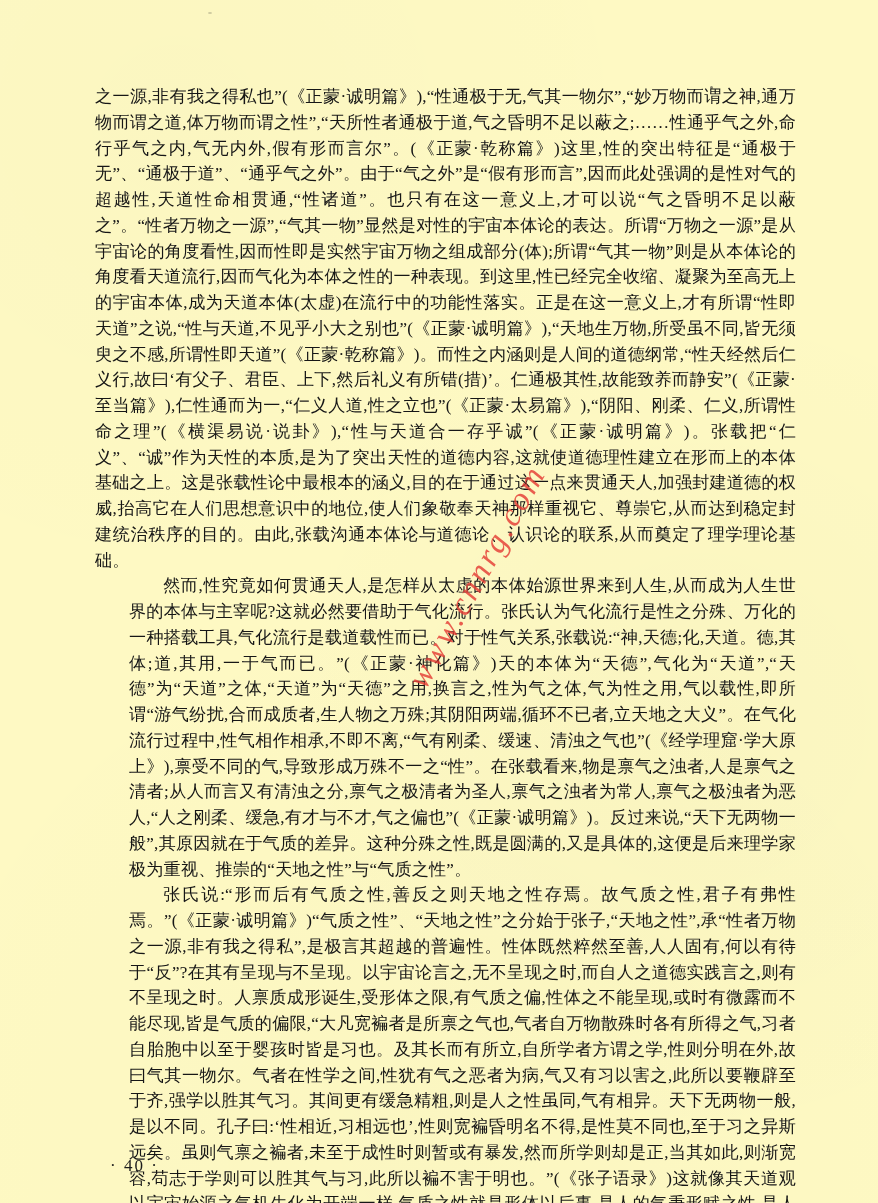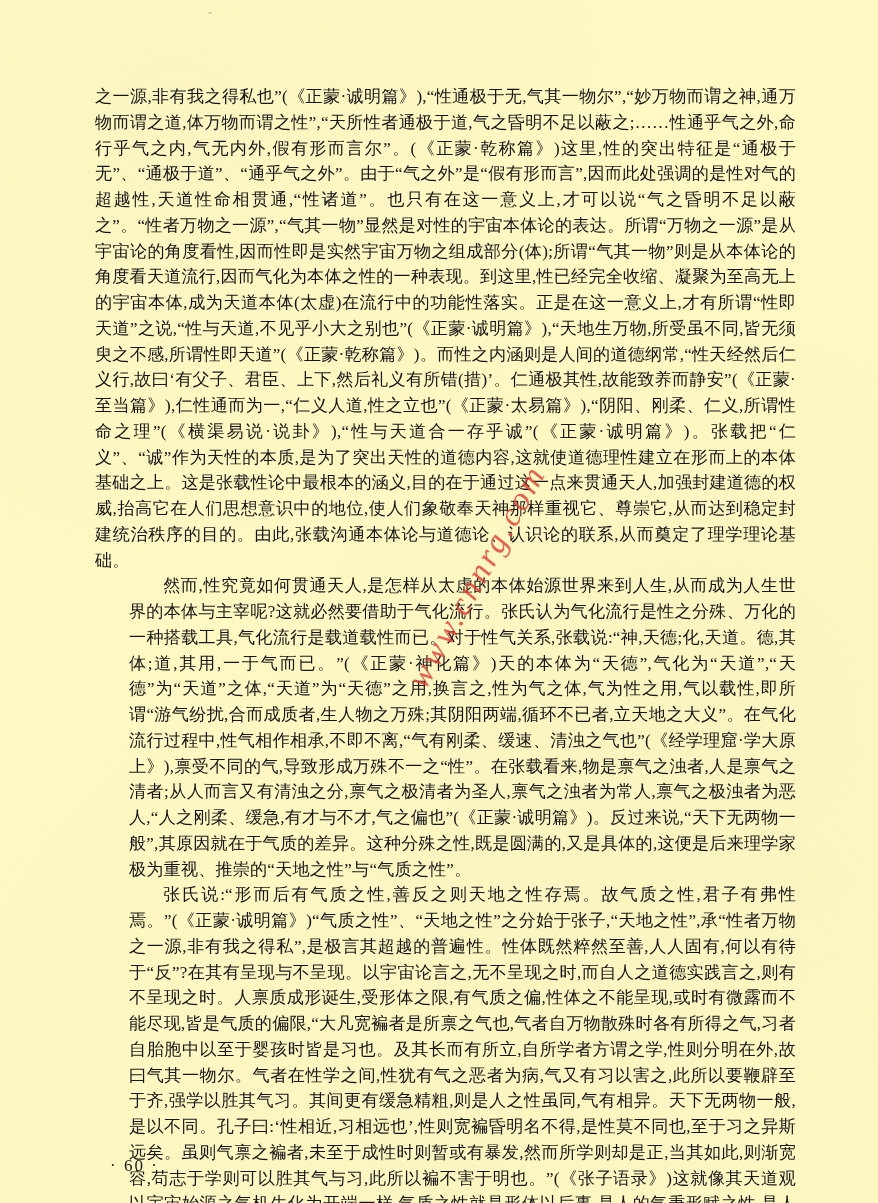--- a/index.html
+++ b/index.html
@@ -87,14 +87,14 @@
   <div class="speck speck-2"></div>
 
   <div class="text-block">
     <p>之一源,非有我之得私也”(《正蒙·诚明篇》),“性通极于无,气其一物尔”,“妙万物而谓之神,通万物而谓之道,体万物而谓之性”,“天所性者通极于道,气之昏明不足以蔽之;……性通乎气之外,命行乎气之内,气无内外,假有形而言尔”。(《正蒙·乾称篇》)这里,性的突出特征是“通极于无”、“通极于道”、“通乎气之外”。由于“气之外”是“假有形而言”,因而此处强调的是性对气的超越性,天道性命相贯通,“性诸道”。也只有在这一意义上,才可以说“气之昏明不足以蔽之”。“性者万物之一源”,“气其一物”显然是对性的宇宙本体论的表达。所谓“万物之一源”是从宇宙论的角度看性,因而性即是实然宇宙万物之组成部分(体);所谓“气其一物”则是从本体论的角度看天道流行,因而气化为本体之性的一种表现。到这里,性已经完全收缩、凝聚为至高无上的宇宙本体,成为天道本体(太虚)在流行中的功能性落实。正是在这一意义上,才有所谓“性即天道”之说,“性与天道,不见乎小大之别也”(《正蒙·诚明篇》),“天地生万物,所受虽不同,皆无须臾之不感,所谓性即天道”(《正蒙·乾称篇》)。而性之内涵则是人间的道德纲常,“性天经然后仁义行,故曰‘有父子、君臣、上下,然后礼义有所错(措)’。仁通极其性,故能致养而静安”(《正蒙·至当篇》),仁性通而为一,“仁义人道,性之立也”(《正蒙·太易篇》),“阴阳、刚柔、仁义,所谓性命之理”(《横渠易说·说卦》),“性与天道合一存乎诚”(《正蒙·诚明篇》)。张载把“仁义”、“诚”作为天性的本质,是为了突出天性的道德内容,这就使道德理性建立在形而上的本体基础之上。这是张载性论中最根本的涵义,目的在于通过这一点来贯通天人,加强封建道德的权威,抬高它在人们思想意识中的地位,使人们象敬奉天神那样重视它、尊崇它,从而达到稳定封建统治秩序的目的。由此,张载沟通本体论与道德论、认识论的联系,从而奠定了理学理论基础。</p>
     <p class="indent">然而,性究竟如何贯通天人,是怎样从太虚的本体始源世界来到人生,从而成为人生世界的本体与主宰呢?这就必然要借助于气化流行。张氏认为气化流行是性之分殊、万化的一种搭载工具,气化流行是载道载性而已。对于性气关系,张载说:“神,天德;化,天道。德,其体;道,其用,一于气而已。”(《正蒙·神化篇》)天的本体为“天德”,气化为“天道”,“天德”为“天道”之体,“天道”为“天德”之用,换言之,性为气之体,气为性之用,气以载性,即所谓“游气纷扰,合而成质者,生人物之万殊;其阴阳两端,循环不已者,立天地之大义”。在气化流行过程中,性气相作相承,不即不离,“气有刚柔、缓速、清浊之气也”(《经学理窟·学大原上》),禀受不同的气,导致形成万殊不一之“性”。在张载看来,物是禀气之浊者,人是禀气之清者;从人而言又有清浊之分,禀气之极清者为圣人,禀气之浊者为常人,禀气之极浊者为恶人,“人之刚柔、缓急,有才与不才,气之偏也”(《正蒙·诚明篇》)。反过来说,“天下无两物一般”,其原因就在于气质的差异。这种分殊之性,既是圆满的,又是具体的,这便是后来理学家极为重视、推崇的“天地之性”与“气质之性”。</p>
     <p class="indent">张氏说:“形而后有气质之性,善反之则天地之性存焉。故气质之性,君子有弗性焉。”(《正蒙·诚明篇》)“气质之性”、“天地之性”之分始于张子,“天地之性”,承“性者万物之一源,非有我之得私”,是极言其超越的普遍性。性体既然粹然至善,人人固有,何以有待于“反”?在其有呈现与不呈现。以宇宙论言之,无不呈现之时,而自人之道德实践言之,则有不呈现之时。人禀质成形诞生,受形体之限,有气质之偏,性体之不能呈现,或时有微露而不能尽现,皆是气质的偏限,“大凡宽褊者是所禀之气也,气者自万物散殊时各有所得之气,习者自胎胞中以至于婴孩时皆是习也。及其长而有所立,自所学者方谓之学,性则分明在外,故曰气其一物尔。气者在性学之间,性犹有气之恶者为病,气又有习以害之,此所以要鞭辟至于齐,强学以胜其气习。其间更有缓急精粗,则是人之性虽同,气有相异。天下无两物一般,是以不同。孔子曰:‘性相近,习相远也’,性则宽褊昏明名不得,是性莫不同也,至于习之异斯远矣。虽则气禀之褊者,未至于成性时则暂或有暴发,然而所学则却是正,当其如此,则渐宽容,苟志于学则可以胜其气与习,此所以褊不害于明也。”(《张子语录》)这就像其天道观以宇宙始源之气机生化为开端一样,气质之性就是形体以后事,是人的气秉形赋之性,是人的宇宙生化之性,或者说是“生之谓性”。这里,张载提出“气禀”的说法,来解释“气质之性”的产生和人与人之间、人与物之间“性”的差别:禀之正,即得性之全体;禀之褊,则得“性”的一部分,人性便善恶混,“气质之性”由此而生。可见,“气质之性”与“各正性命”</p>
   </div>
 
   <div class="watermark">www.cnnrg.com</div>
 
-  <div class="page-number">· 60 ·</div>
+  <div class="page-number">· 40 ·</div>
 </div>
 
 </body></html>

